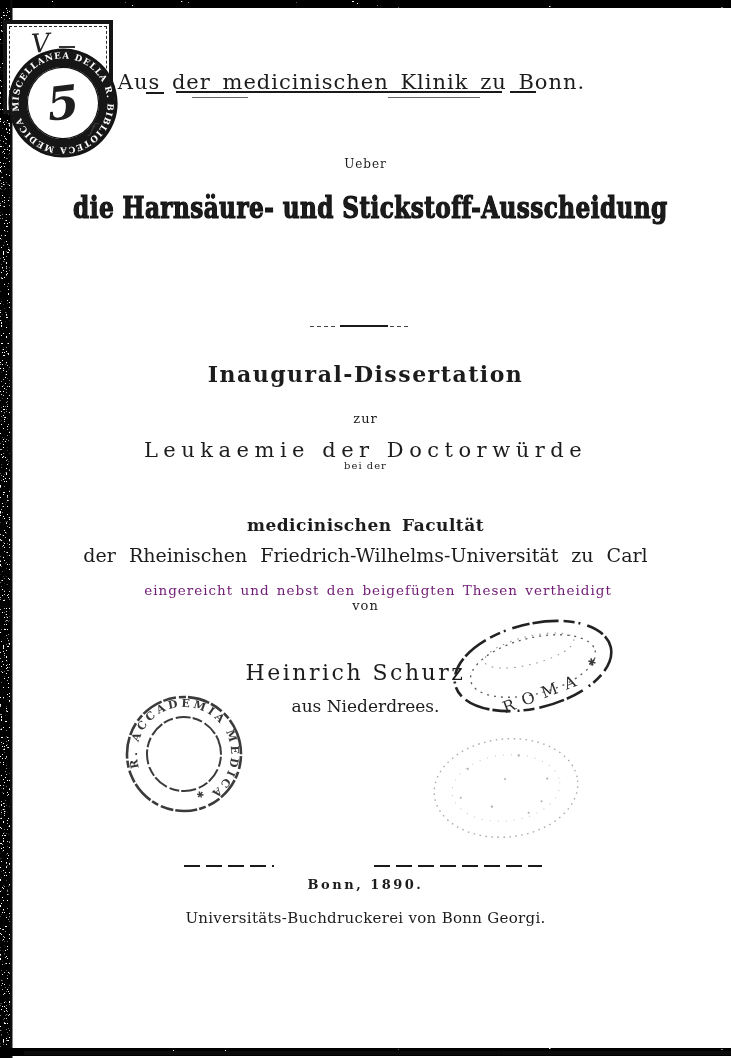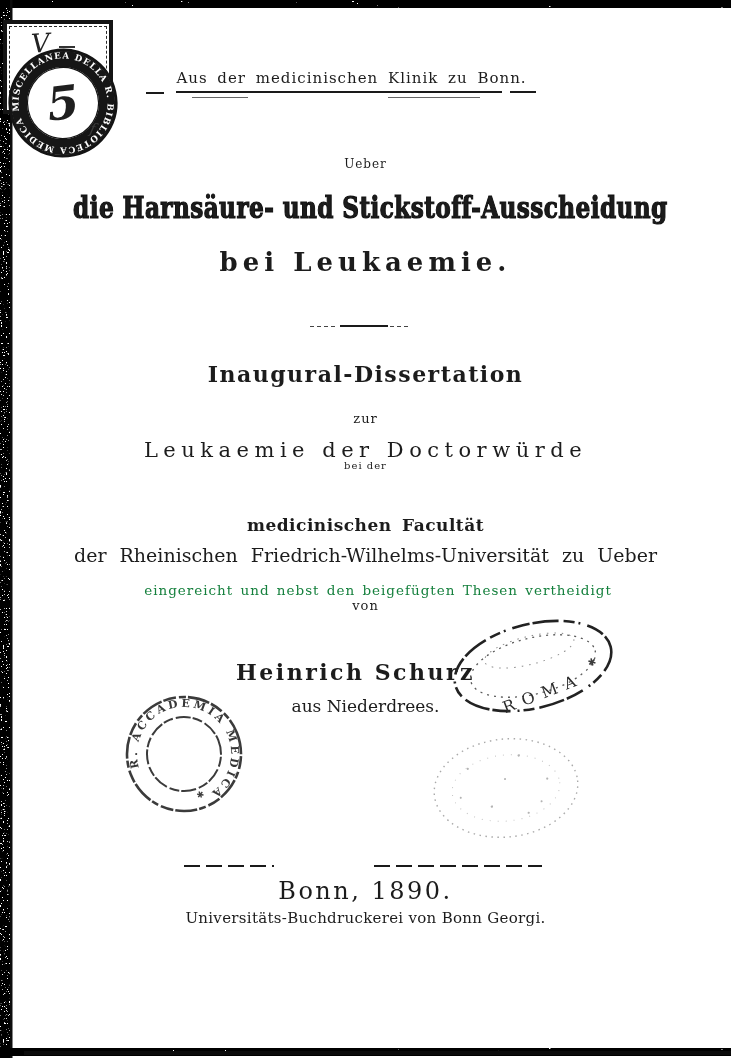--- a/index.html
+++ b/index.html
@@ -15,21 +15,21 @@
     position:absolute;left:3px;top:20px;width:110px;height:94px;background:#fff;
     border:4px solid #141414;box-sizing:border-box;
   }
   .bookplate .inner{position:absolute;inset:2px;border:1.5px dashed #2a2a2a;}
   .penmark{position:absolute;font-style:italic;color:#222;}
   .stamp{position:absolute;}
   .fatface{
     font-weight:bold;-webkit-text-stroke:1.2px #101010;letter-spacing:0.5px;
     transform:scaleX(0.8);transform-origin:50% 0;
   }
-  .faintnote{color:#15803d;padding-left:25px;}
+  .faintnote{color:#701a75;padding-left:25px;}
 </style>
 </head>
 <body>
 
 <div class="scan">
 
   <svg width="0" height="0" style="position:absolute" aria-hidden="true">
     <defs>
       <filter id="speckle" x="0%" y="0%" width="100%" height="100%">
         <feTurbulence type="fractalNoise" baseFrequency="0.65" numOctaves="3" seed="11"></feTurbulence>
@@ -67,61 +67,60 @@
       <circle cx="59" cy="59" r="35.5" fill="#ffffff" stroke="#141414" stroke-width="1.2"></circle>
       <path id="libring" d="M 59 59 m -44.5 0 a 44.5 44.5 0 1 1 89 0 a 44.5 44.5 0 1 1 -89 0" fill="none"></path>
       <text font-size="8.6" font-weight="bold" fill="#ffffff" letter-spacing="1.1" font-family="DejaVu Serif, Liberation Serif, serif">
         <textPath href="#libring" startOffset="1">MISCELLANEA DELLA R. BIBLIOTECA MEDICA ✱</textPath>
       </text>
     </g>
     <text x="59" y="75" text-anchor="middle" font-size="46" font-style="italic" font-weight="bold" fill="#1f1f1f" transform="rotate(-7 59 59)" font-family="DejaVu Serif, Liberation Serif, serif">5</text>
     <text x="86" y="89" font-size="15" font-style="italic" fill="#3a3a3a" transform="rotate(12 86 84)" font-family="DejaVu Serif, Liberation Serif, serif">f</text>
   </svg>
 
-  <div class="t" style="top:70px;font-size:15px;letter-spacing:1px;word-spacing:4px;margin-right:28px">Aus der medicinischen Klinik zu Bonn.</div>
+  <div class="t" style="top:70px;font-size:21px;letter-spacing:1px;word-spacing:4px;margin-right:28px">Aus der medicinischen Klinik zu Bonn.</div>
   <div class="rule" style="left:176px;top:91px;width:326px"></div>
   <div class="rule" style="left:146px;top:92px;width:18px"></div>
   <div class="rule" style="left:510px;top:91px;width:26px"></div>
   <div class="rule faint" style="left:192px;top:97px;width:56px"></div>
   <div class="rule faint" style="left:388px;top:97px;width:92px"></div>
 
   <div class="t" style="top:158px;font-size:12px;letter-spacing:1px">Ueber</div>
 
   <div class="t fatface" style="top:192px;font-size:29px">die Harnsäure- und Stickstoff-Ausscheidung</div>
 
-  <div class="t" style="top:248px;font-size:26px;font-weight:bold;letter-spacing:5px">bei Leukaemie.</div>
 
   <div class="rule" style="left:340px;top:325px;width:48px"></div>
   <div class="rule faint" style="left:310px;top:326px;width:26px;background:repeating-linear-gradient(90deg,#444 0 4px,transparent 4px 7px)"></div>
   <div class="rule faint" style="left:390px;top:326px;width:18px;background:repeating-linear-gradient(90deg,#444 0 4px,transparent 4px 7px)"></div>
 
   <div class="t" style="top:412px;font-size:13px;letter-spacing:1px">zur</div>
 
   <div class="t" style="top:362px;font-size:22px;font-weight:bold;letter-spacing:1.5px">Inaugural-Dissertation</div>
 
   <div class="t" style="top:438px;font-size:21px;letter-spacing:5.5px">Leukaemie der Doctorwürde</div>
 
   <div class="t" style="top:460px;font-size:10px;letter-spacing:1px">bei der</div>
 
   <div class="t" style="top:516px;font-size:17px;font-weight:bold;letter-spacing:0.5px;word-spacing:4px">medicinischen Facultät</div>
 
-  <div class="t" style="top:545px;font-size:19px;word-spacing:7px">der Rheinischen Friedrich-Wilhelms-Universität zu Ueber</div>
+  <div class="t" style="top:545px;font-size:19px;word-spacing:7px">der Rheinischen Friedrich-Wilhelms-Universität zu Carl</div>
 
   <div class="t faintnote" style="top:583px;font-size:13.5px;letter-spacing:1px;word-spacing:2px">eingereicht und nebst den beigefügten Thesen vertheidigt</div>
 
   <div class="t" style="top:599px;font-size:13px;letter-spacing:1px">von</div>
 
-  <div class="t" style="top:660px;font-size:22px;font-weight:bold;letter-spacing:2.5px;margin-right:20px">Heinrich Schurz</div>
+  <div class="t" style="top:660px;font-size:22px;font-weight:normal;letter-spacing:2.5px;margin-right:20px">Heinrich Schurz</div>
 
   <div class="t" style="top:697px;font-size:17px">aus Niederdrees.</div>
 
   <div class="dashline" style="left:184px;top:865px;width:90px"></div>
   <div class="dashline" style="left:374px;top:865px;width:168px"></div>
 
-  <div class="t" style="top:878px;font-size:24px;font-weight:normal;letter-spacing:2.5px">Bonn, 1890.</div>
+  <div class="t" style="top:878px;font-size:13px;font-weight:bold;letter-spacing:2.5px">Bonn, 1890.</div>
 
   <div class="t" style="top:910px;font-size:15px;letter-spacing:0.3px">Universitäts-Buchdruckerei von Bonn Georgi.</div>
 
   <svg class="stamp" style="left:433px;top:606px" width="200" height="122" viewBox="0 0 200 122">
     <g transform="rotate(-14 100 60)">
       <ellipse cx="100" cy="60" rx="80" ry="42" fill="none" stroke="#222222" stroke-width="2.6" stroke-dasharray="26 5 11 4 2 7 18 3"></ellipse>
       <ellipse cx="100" cy="60" rx="64" ry="28" fill="none" stroke="#5a5a5a" stroke-width="1.3" stroke-dasharray="2 5"></ellipse>
       <ellipse cx="100" cy="44" rx="46" ry="14" fill="none" stroke="#8a8a8a" stroke-width="1" stroke-dasharray="1.5 6"></ellipse>
       <text x="104" y="94" text-anchor="middle" font-size="16" letter-spacing="8" fill="#2c2c2c" transform="rotate(-7 104 94)" font-family="DejaVu Serif, Liberation Serif, serif">ROMA</text>
       <text x="154" y="74" font-size="10" fill="#3a3a3a">✱</text>

